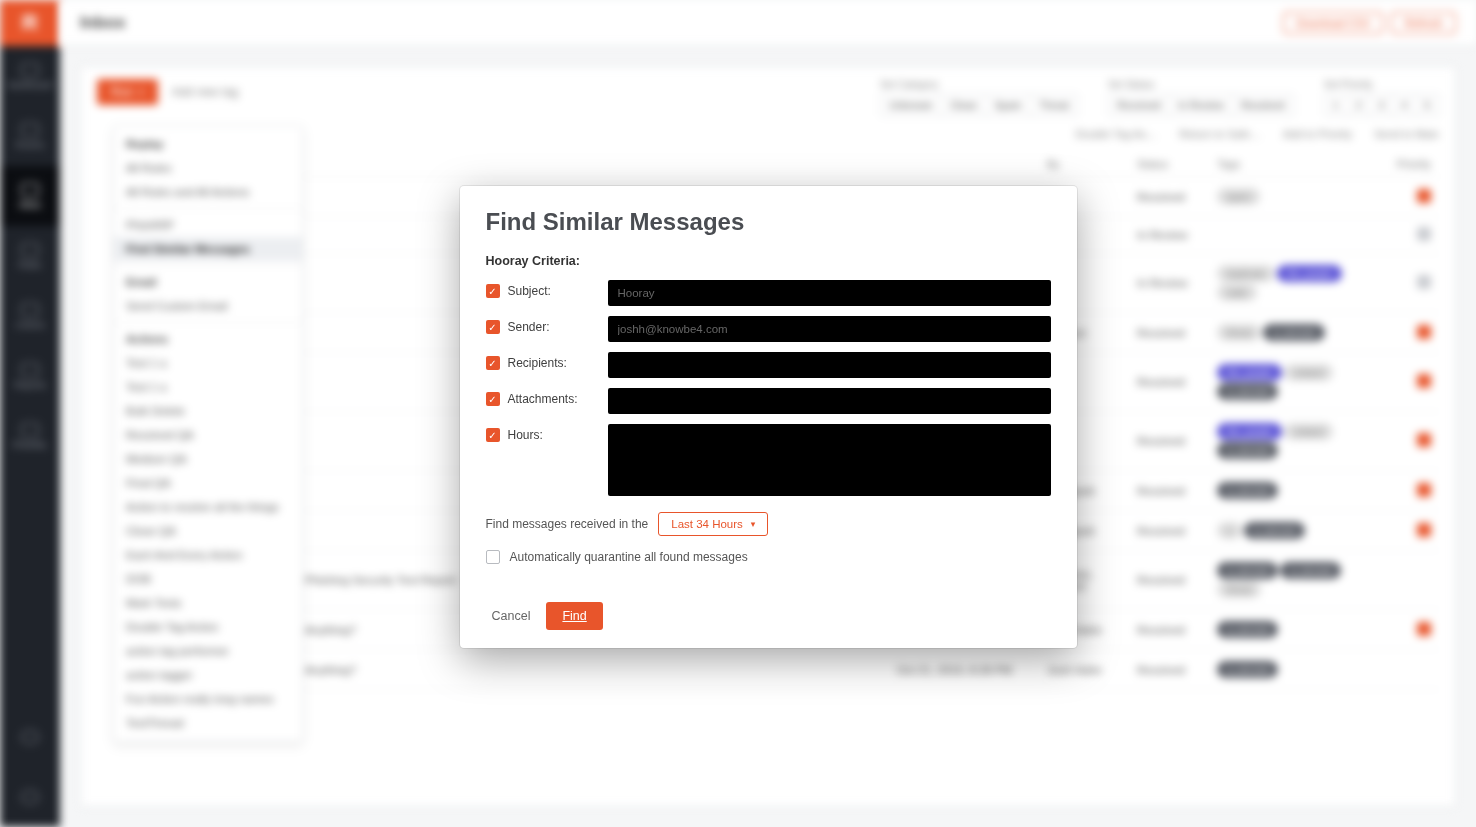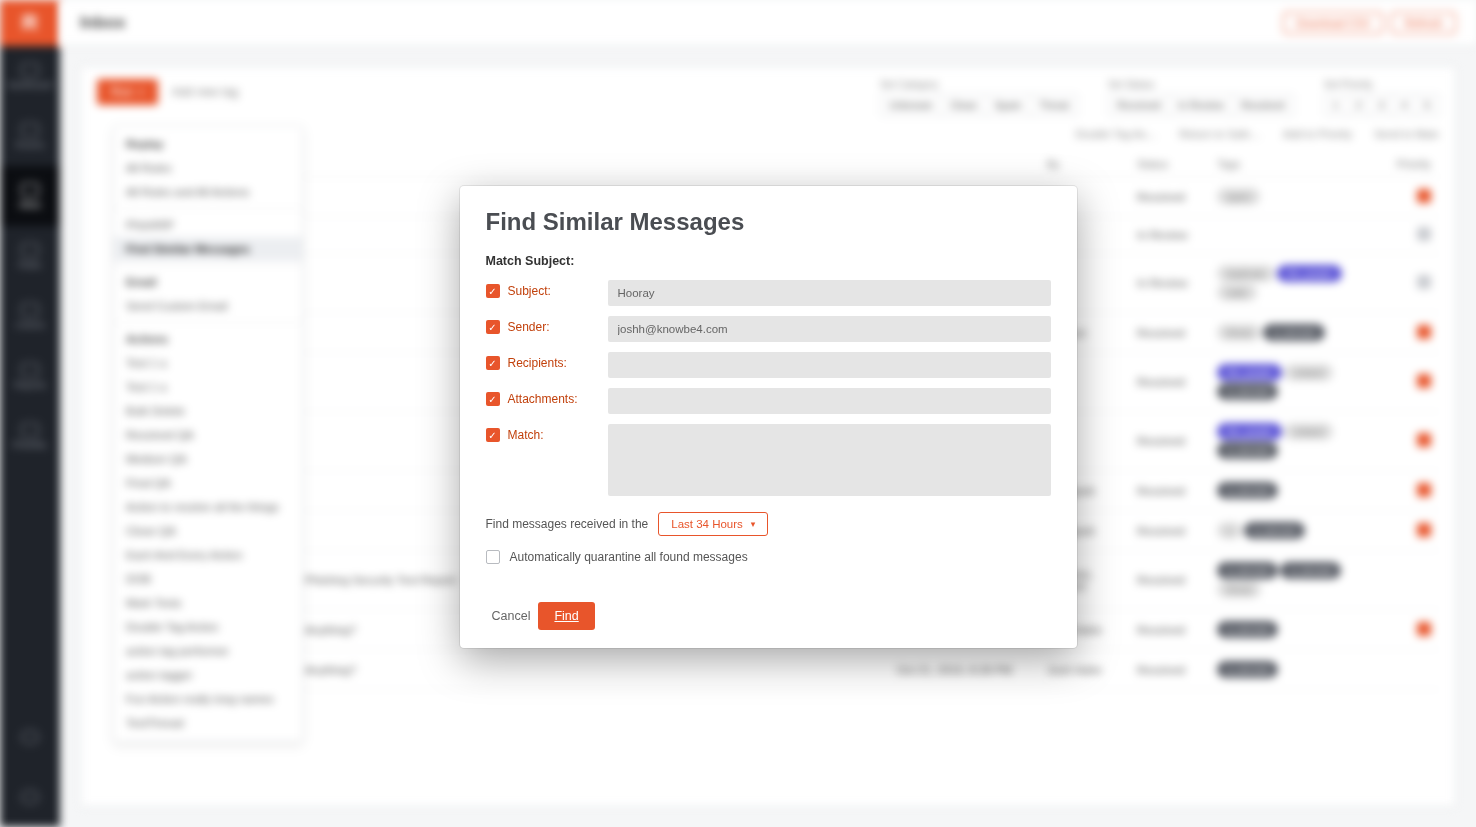--- a/index.html
+++ b/index.html
@@ -70,27 +70,27 @@
 
   
   .overlay { position:absolute; inset:0; display:flex; align-items:flex-start; justify-content:center; padding-top:140px; z-index:50; }
   .modal { width:617px; background:#fff; border-radius:4px; box-shadow:0 12px 40px rgba(0,0,0,.35), 0 0 0 1px rgba(0,0,0,.08); padding:22px 26px 18px; }
   .modal h2 { font-size:24px; font-weight:700; color:#4a4d52; margin-bottom:18px; }
   .mc-label { font-size:12.5px; font-weight:700; color:#333; margin-bottom:12px; }
   .crit-row { display:flex; align-items:flex-start; gap:12px; margin-bottom:10px; }
   .crit-left { width:110px; display:flex; align-items:center; gap:8px; padding-top:4px; }
   .chk { width:14px; height:14px; background:#e8552b; border-radius:2px; display:inline-flex; align-items:center; justify-content:center; color:#fff; font-size:10px; flex-shrink:0; }
   .chk.empty { background:#fff; border:1.5px solid #b8bbc0; color:transparent; }
-  .crit-name { font-size:12px; color:#c2410c; }
-  .crit-input { flex:1; background:#e5e5e5; border:none; border-radius:2px; padding:6px 10px; font-size:11.5px; color:#666; min-height:26px; }
+  .crit-name { font-size:12px; color:#404040; }
+  .crit-input { flex:1; background:#000000; border:none; border-radius:2px; padding:6px 10px; font-size:11.5px; color:#666; min-height:26px; }
   textarea.crit-input { resize:none; height:72px; }
   .find-row { display:flex; align-items:center; gap:10px; font-size:12px; color:#555; margin-top:16px; }
   .range-sel { border:1px solid #e8552b; color:#e8552b; background:#fff; padding:5px 12px; border-radius:3px; font-size:11.5px; display:inline-flex; align-items:center; gap:8px; }
   .auto-row { display:flex; align-items:center; gap:10px; font-size:12px; color:#555; margin-top:14px; }
-  .modal-actions { margin-top:22px; padding-top:16px; display:flex; gap:2px; align-items:center; }
+  .modal-actions { margin-top:22px; padding-top:16px; display:flex; gap:10px; align-items:center; }
   .btn-cancel { background:none; border:none; color:#666; font-size:12.5px; padding:6px 6px; }
   .btn-find { background:#e8552b; color:#fff; border:none; padding:7px 16px; border-radius:3px; font-size:12.5px; font-weight:500;text-decoration:underline; }
 
   .secondary-bar { display:flex; justify-content:flex-end; gap:22px; font-size:11px; color:#888; padding:4px 0 10px; }
 </style>
 </head>
 <body>
 
 <div class="app">
 
@@ -322,21 +322,21 @@
                 <div class="c-tags"><span class="tag dark">a_second</span></div>
                 <div class="c-pri"></div>
               </div>
             </div>
         </div>
       </div>
 
       <div class="overlay">
         <div class="modal">
           <h2>Find Similar Messages</h2>
-          <div class="mc-label">Match Subject:</div>
+          <div class="mc-label">Hooray Criteria:</div>
 
           <div class="crit-row">
             <div class="crit-left">
               <span class="chk">✓</span>
               <span class="crit-name">Subject:</span>
             </div>
             <input class="crit-input" value="Hooray" style="">
           </div>
 
           <div class="crit-row">
@@ -359,21 +359,21 @@
             <div class="crit-left">
               <span class="chk">✓</span>
               <span class="crit-name">Attachments:</span>
             </div>
             <input class="crit-input" value="" style="">
           </div>
 
           <div class="crit-row">
             <div class="crit-left">
               <span class="chk">✓</span>
-              <span class="crit-name">Match:</span>
+              <span class="crit-name">Hours:</span>
             </div>
             <textarea class="crit-input" style=""></textarea>
           </div>
 
           <div class="find-row">
             <span>Find messages received in the</span>
             <button class="range-sel">
               <span>Last 34 Hours</span>
               <span style="font-size:9px">▾</span>
             </button>

